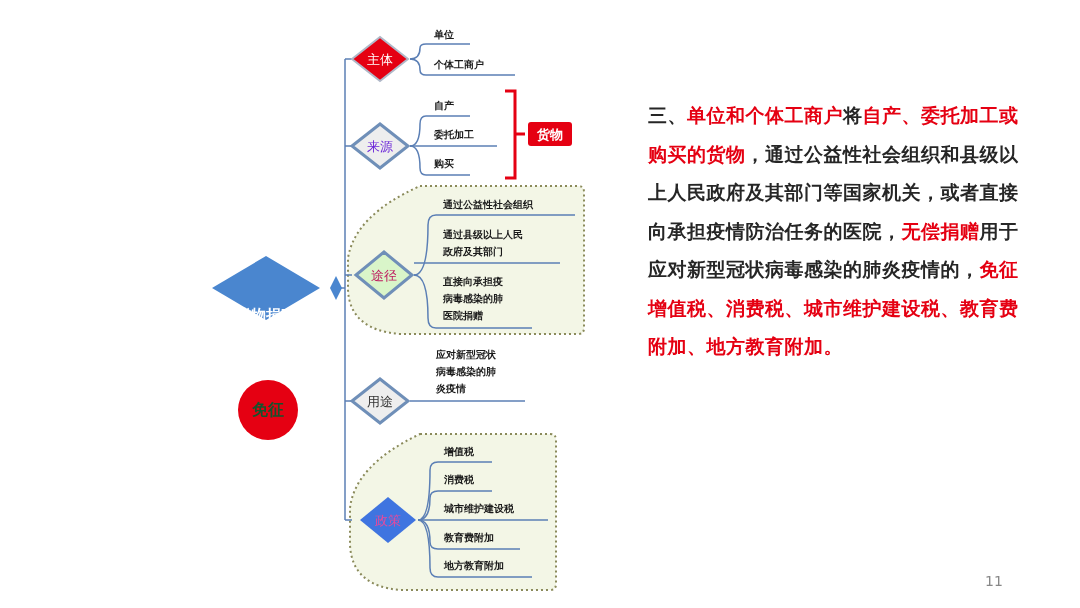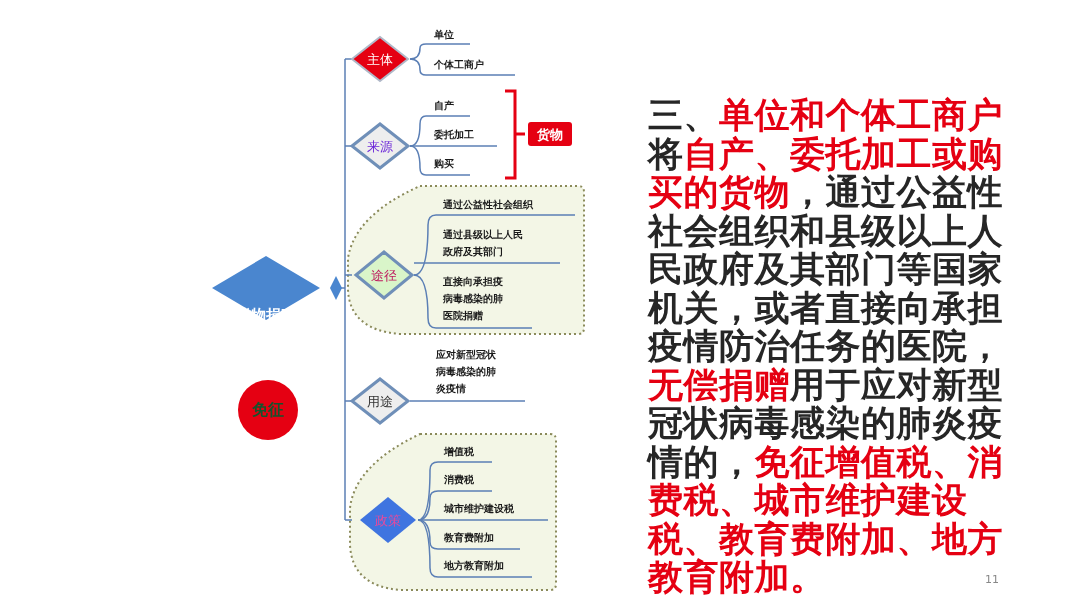--- a/index.html
+++ b/index.html
@@ -2,24 +2,24 @@
 <html><head>
 <meta charset="utf-8">
 <style>
   html, body { margin:0; padding:0; }
   body { width:1080px; height:608px; background:#ffffff; position:relative; overflow:hidden;
          font-family:"DejaVu Sans", "Liberation Sans", sans-serif; }
   .abs { position:absolute; }
   svg.lines { position:absolute; left:0; top:0; }
   .leaf { position:absolute; font-size:10px; font-weight:bold; color:#1a1a1a; line-height:17px; }
   .diamond-label { position:absolute; font-size:13px; text-align:center; }
-  .para { position:absolute; left:648px; top:96px; width:385px; font-size:35px; font-weight:bold;
+  .para { position:absolute; left:648px; top:96px; width:385px; font-size:19px; font-weight:bold;
           line-height:38.5px; color:#262626; letter-spacing:0.5px; }
   .red { color:#e50012; }
-  .pagenum { position:absolute; left:985px; top:573px; font-size:11px; color:#888; }
+  .pagenum { position:absolute; left:985px; top:573px; font-size:14px; color:#888; }
 </style>
 </head>
 <body>
 
 <svg class="lines" width="1080" height="608">
 
   <path d="M 420 186 L 578 186 Q 584 186 584 192 L 584 328 Q 584 334 578 334 L 400 334 Q 350 330 348 290 L 348 258 Q 355 215 420 186 Z" fill="#f3f6e6" stroke="#8a8a5a" stroke-width="2" stroke-dasharray="2,3"></path>
   <path d="M 420 434 L 550 434 Q 556 434 556 440 L 556 584 Q 556 590 550 590 L 400 590 Q 352 586 350 545 L 350 508 Q 355 465 420 434 Z" fill="#f3f6e6" stroke="#8a8a5a" stroke-width="2" stroke-dasharray="2,3"></path>
 
   <line x1="345" y1="59" x2="345" y2="520" stroke="#5b7fb5" stroke-width="1.5"></line>

